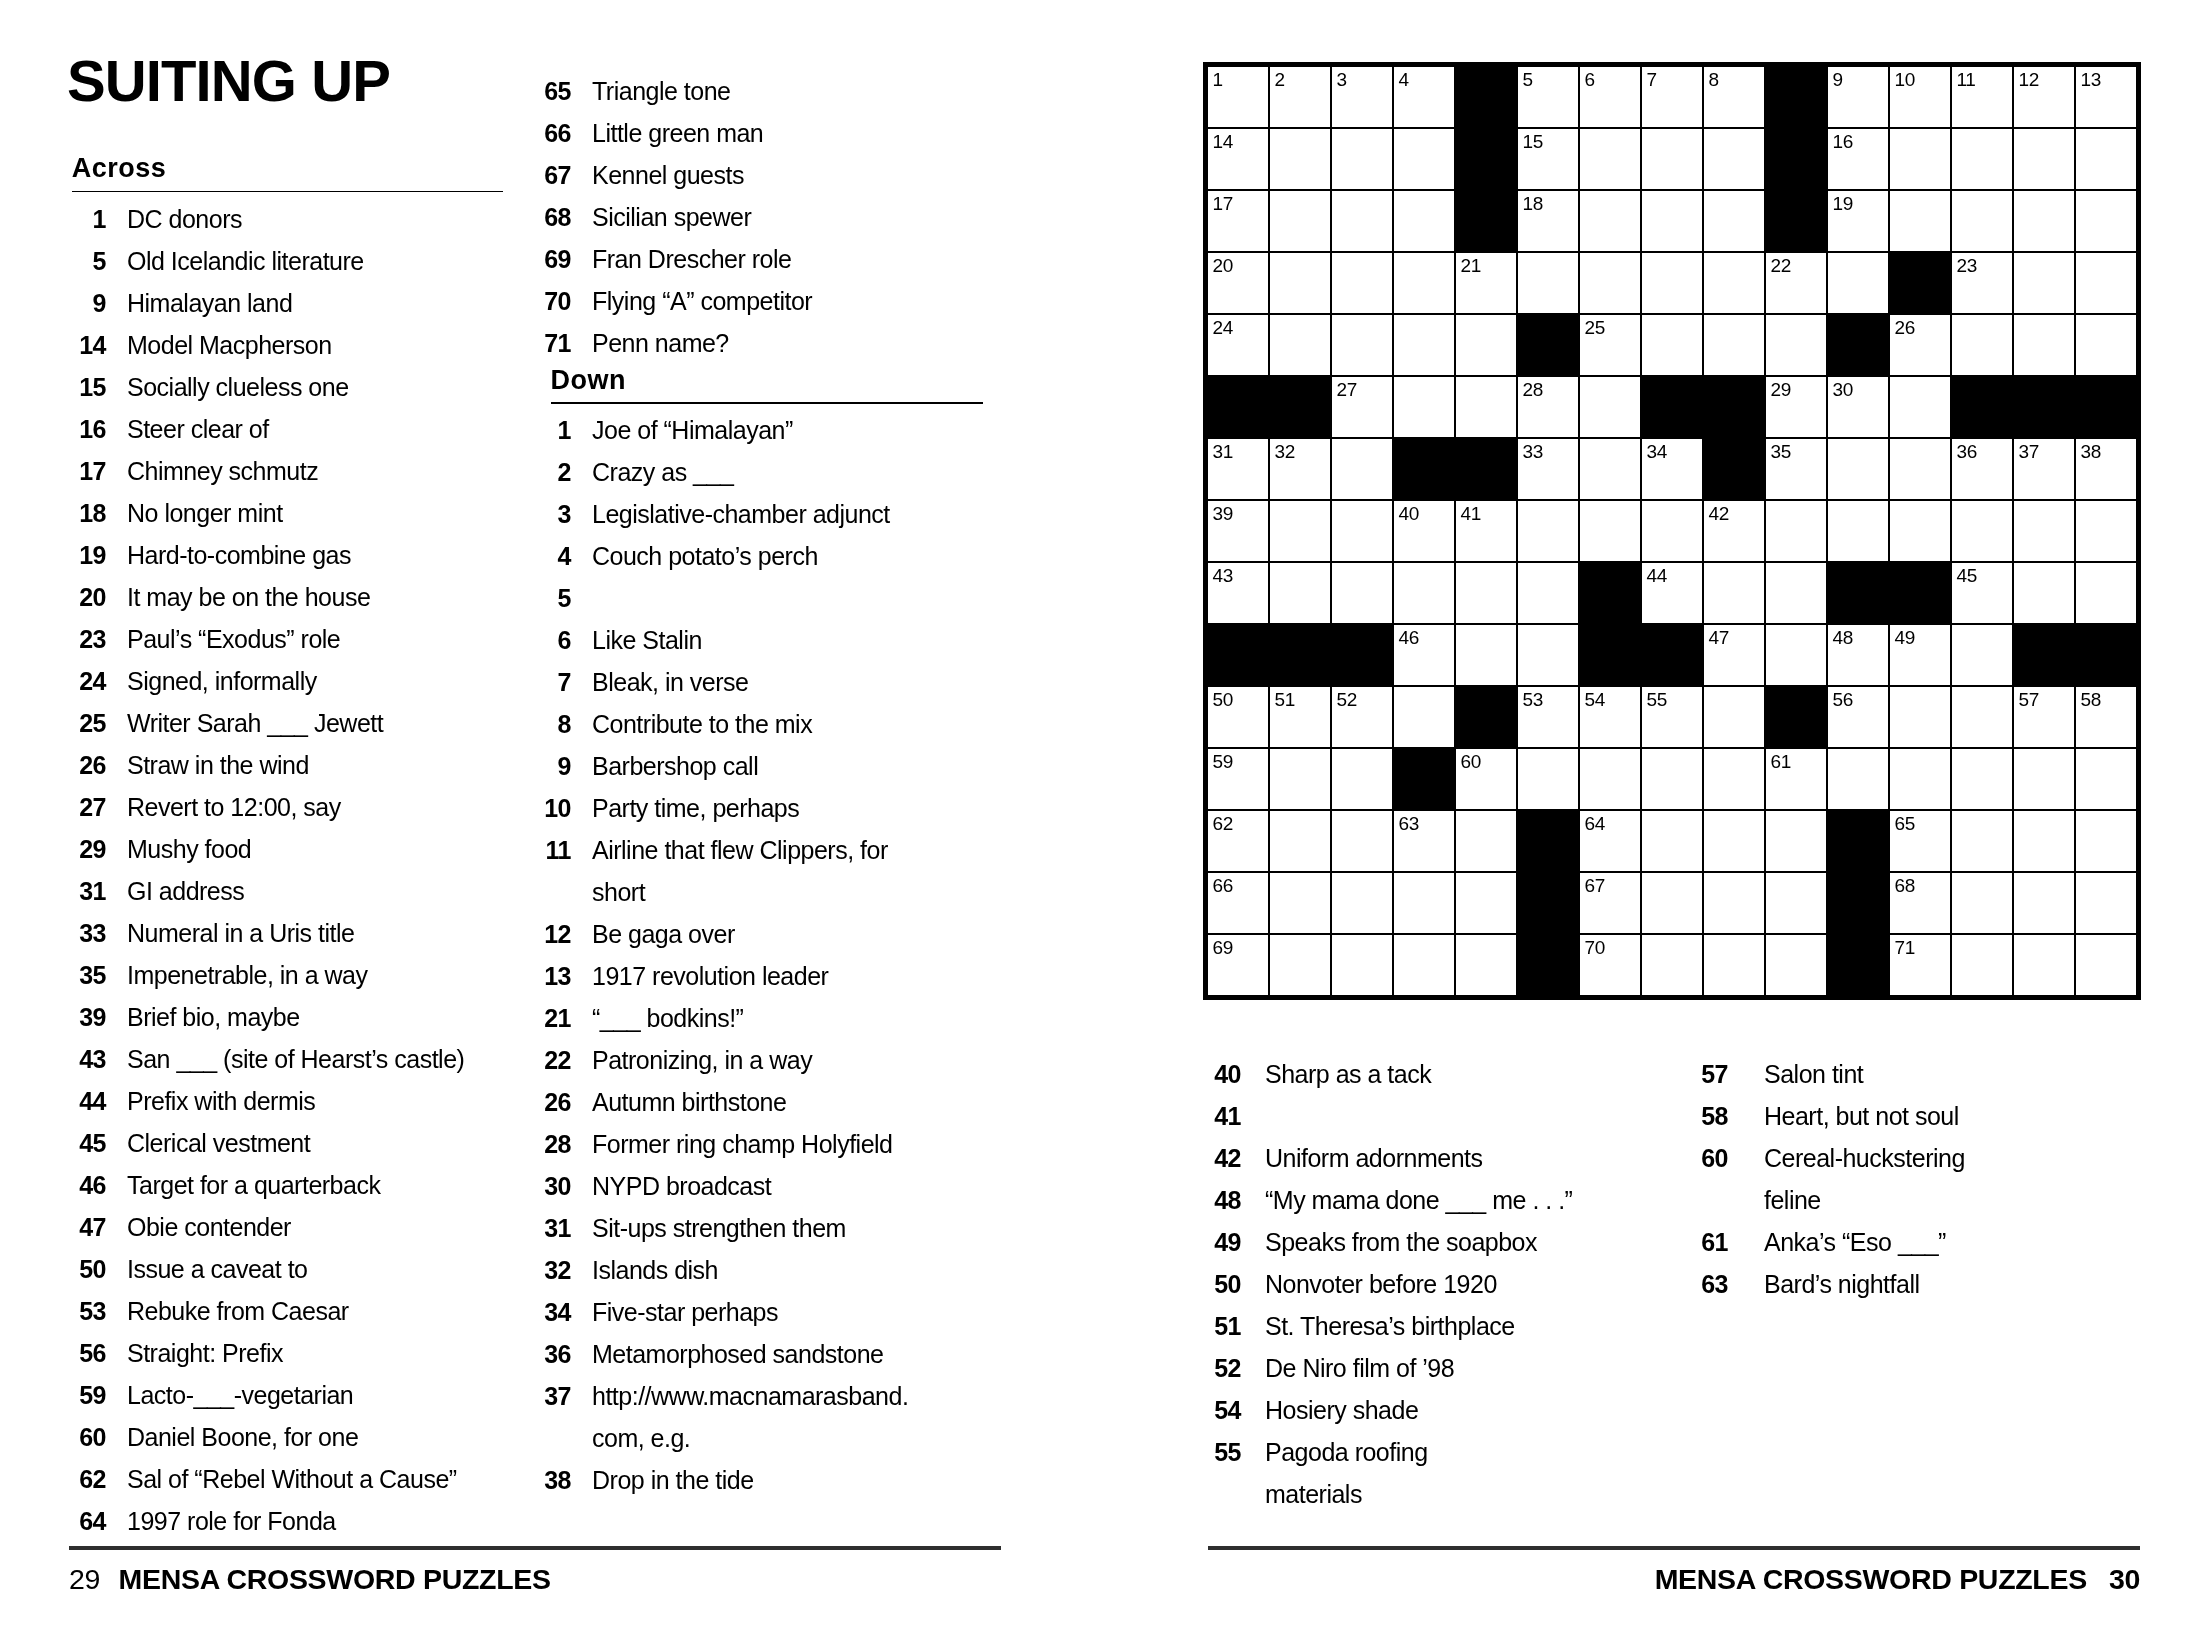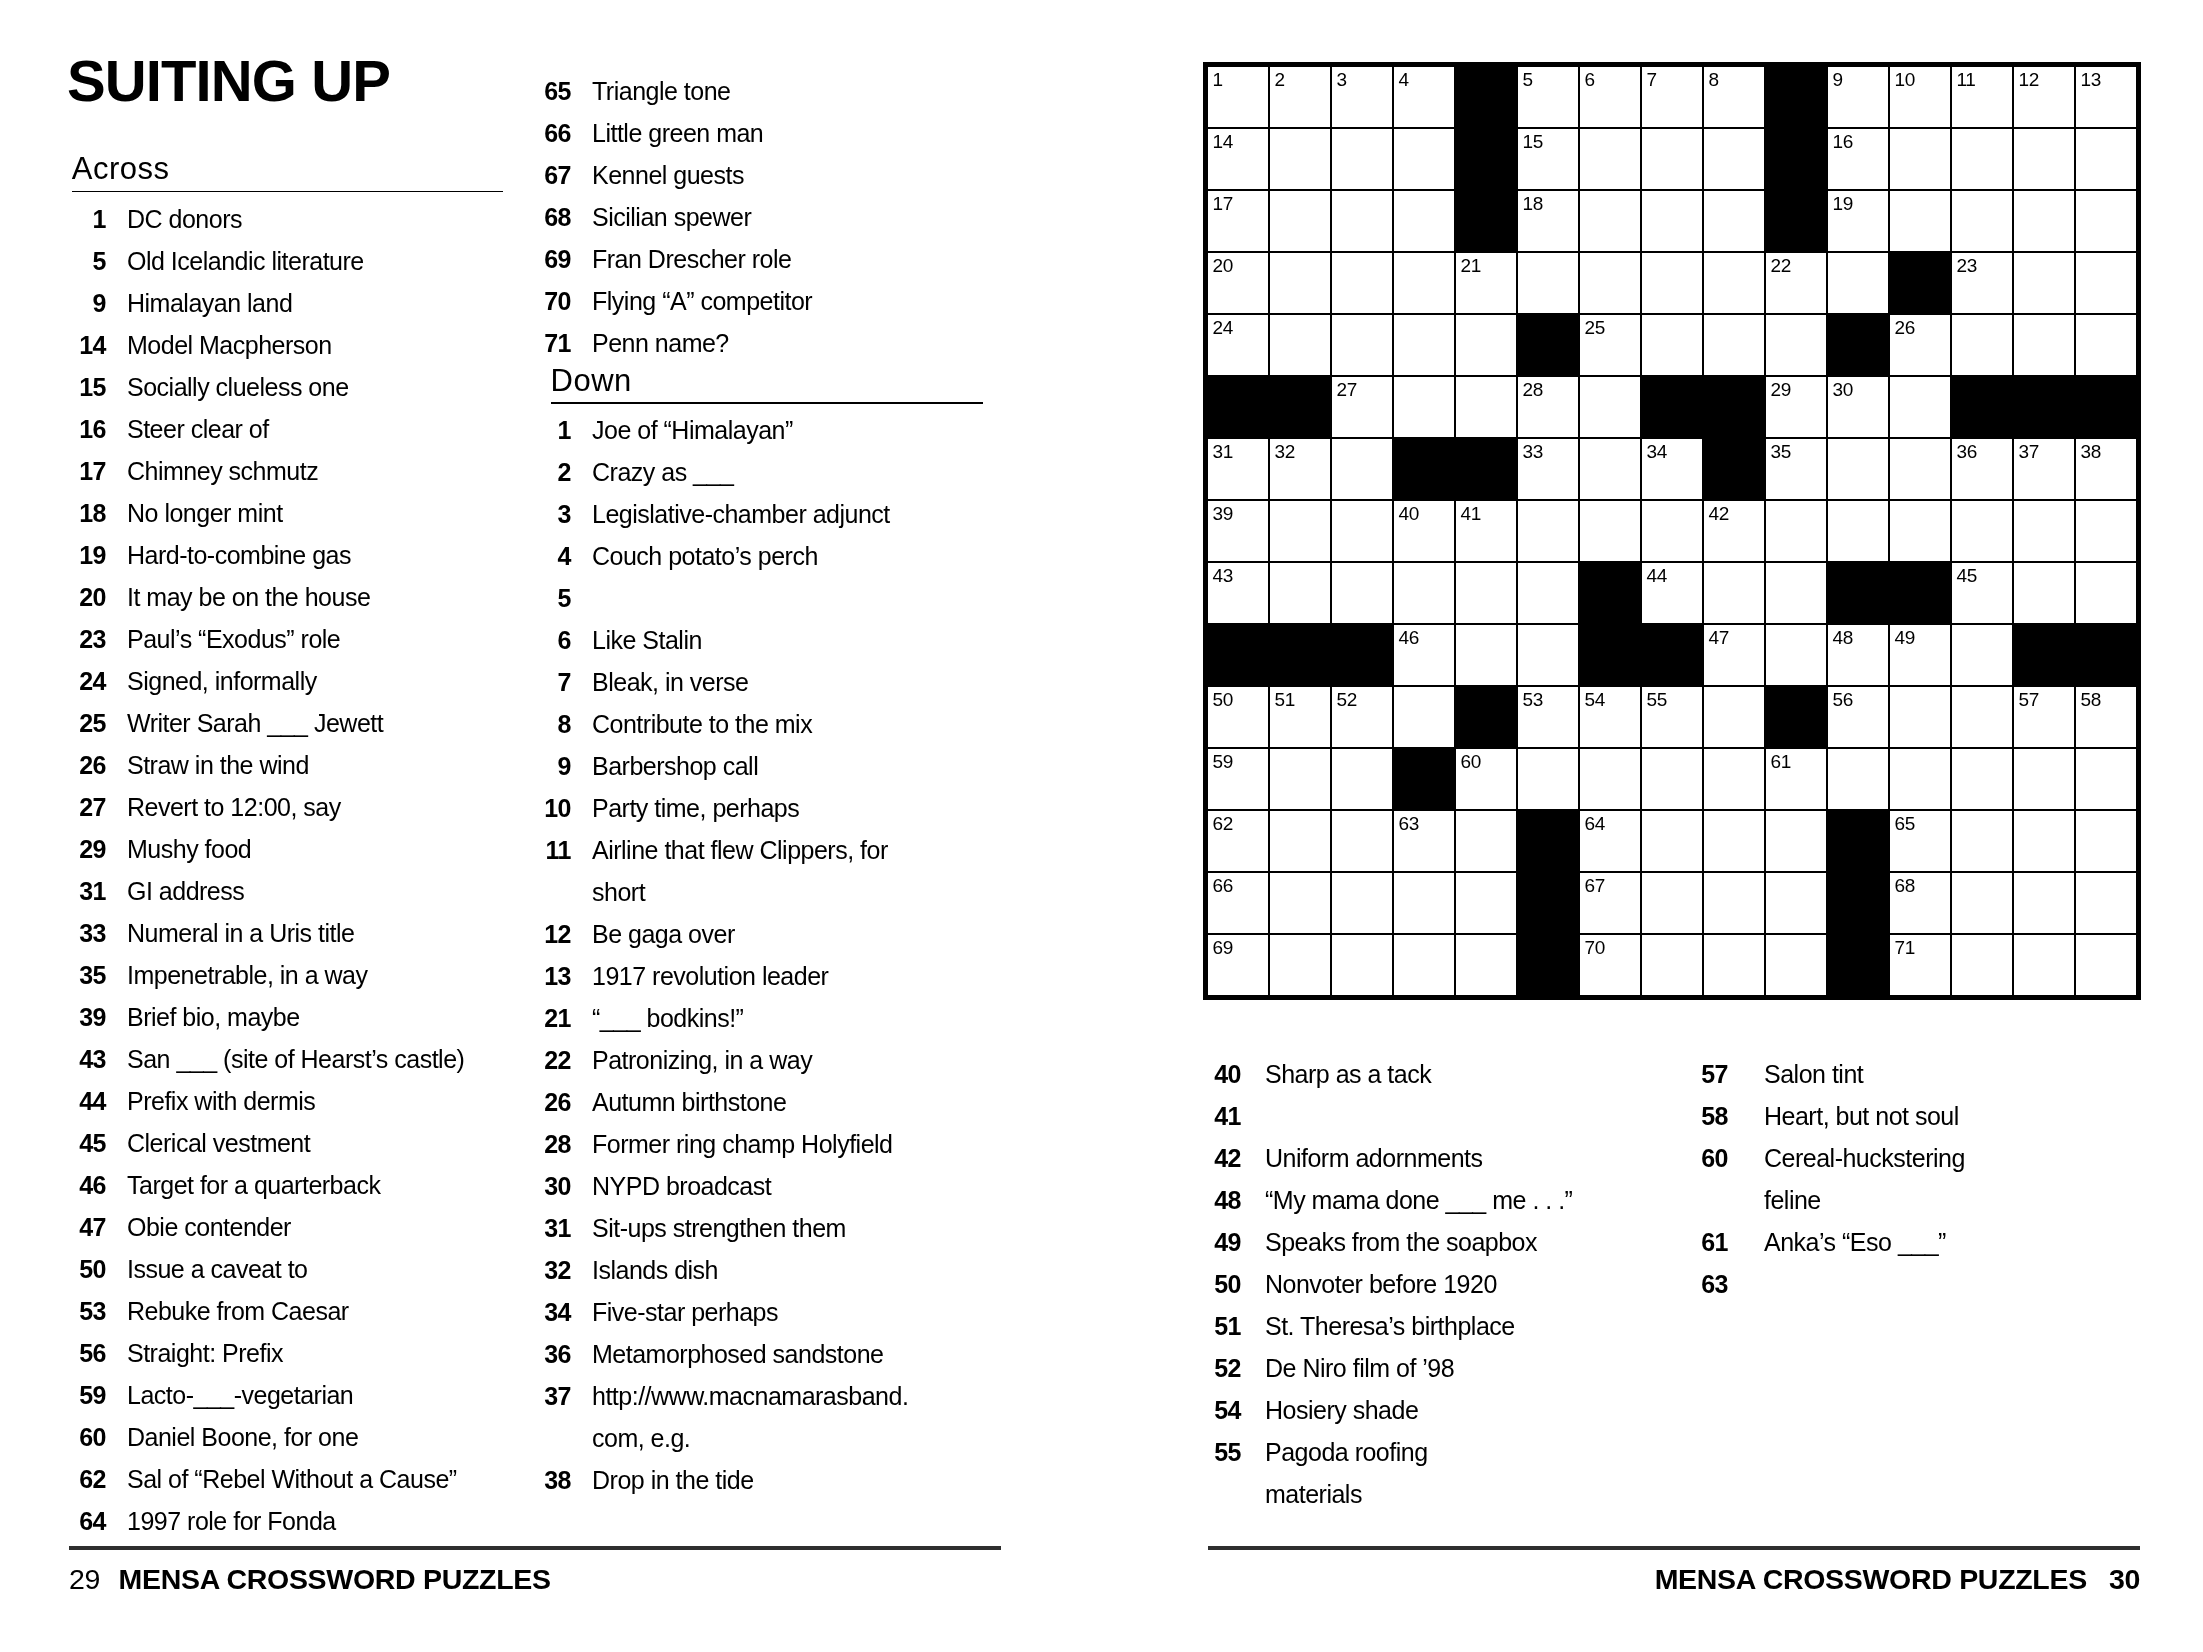--- a/index.html
+++ b/index.html
@@ -7,21 +7,21 @@
   .page{position:absolute;inset:0;background:#fff;}
 
   .title{position:absolute;left:67px;top:53px;font-size:58px;font-weight:700;letter-spacing:-0.9px;line-height:55px;}
 
   .col{position:absolute;}
   #col1{left:69px;top:152px;width:433px;}
   #col2{left:534px;top:64px;width:446px;}
   #col3{left:1201px;top:1047px;width:459px;}
   #col4{left:1688px;top:1047px;width:459px;}
 
-  .heading{font-size:31px;font-weight:400;line-height:33px;letter-spacing:0.5px;margin-left:2.8px;}
+  .heading{font-size:27px;font-weight:700;line-height:33px;letter-spacing:0.5px;margin-left:2.8px;}
   .rule{height:1.8px;background:#000;margin-top:5.5px;margin-left:2.8px;width:431px;}
   #col2 .heading{margin-left:16.5px;}
   #col2 .rule{margin-left:16.5px;width:432px;}
   .down-wrap{}
   .list{margin-top:5.5px;}
 
   .clue{display:flex;align-items:flex-start;}
   .clue-num{flex:none;width:37px;text-align:right;font-weight:700;font-size:25px;line-height:42px;letter-spacing:-0.5px;}
   .clue-text{margin-left:21px;font-size:25px;line-height:42px;letter-spacing:-0.5px;white-space:pre-line;width:373px;}
   #col3 .clue-num,#col4 .clue-num{width:40px;}
@@ -753,20 +753,21 @@
           <span class="clue-num">60</span>
           <span class="clue-text">Cereal-huckstering
 feline</span>
         </div>
         <div class="clue">
           <span class="clue-num">61</span>
           <span class="clue-text">Anka’s “Eso ___”</span>
         </div>
         <div class="clue">
           <span class="clue-num">63</span>
+          <span class="clue-text">Bard’s nightfall</span>
         </div>
       </div>
   </div>
 
   <div class="footer-rule left"></div>
   <div class="footer-rule right"></div>
 
   <div class="footer left-footer">
     <span class="pagenum">29</span>
     <span class="booktitle">MENSA CROSSWORD PUZZLES</span>

